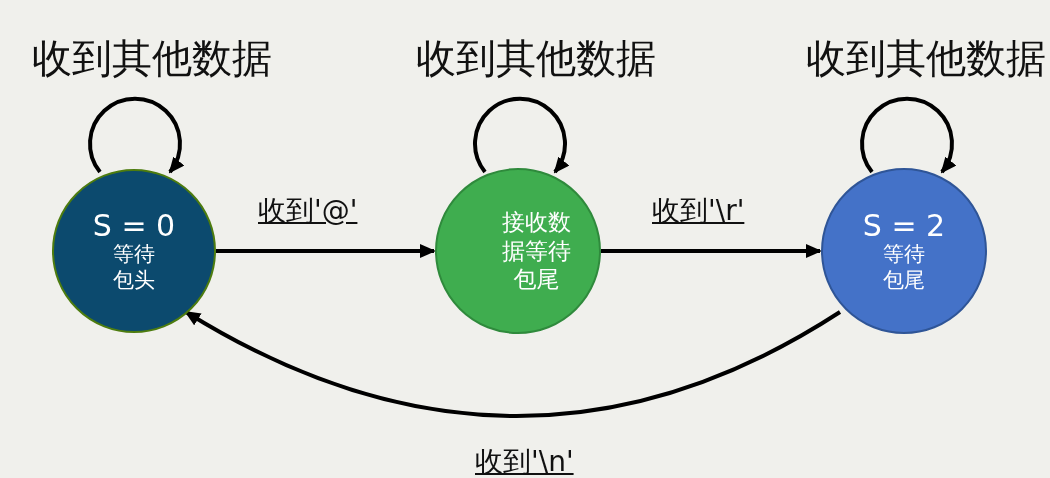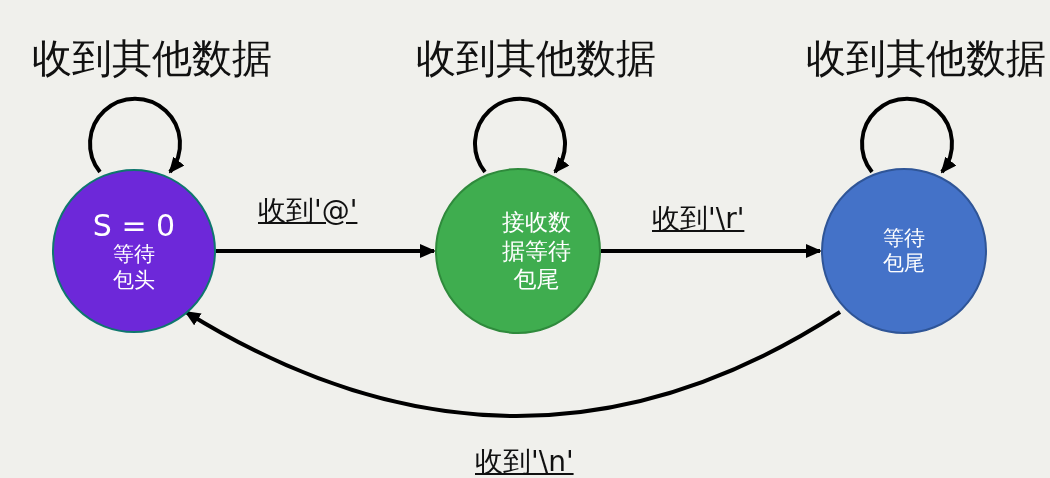--- a/index.html
+++ b/index.html
@@ -34,31 +34,32 @@
   <line x1="216" y1="251" x2="434" y2="251" stroke="#000" stroke-width="4" marker-end="url(#ah2)"></line>
   <line x1="601" y1="251" x2="820" y2="251" stroke="#000" stroke-width="4" marker-end="url(#ah2)"></line>
   <path d="M840,312 Q520,520 186,312" fill="none" stroke="#000" stroke-width="4" marker-end="url(#ah2)"></path>
 </svg>
 
 <div class="label" style="left:32px; top:38px;">收到其他数据</div>
 <div class="label" style="left:416px; top:38px;">收到其他数据</div>
 <div class="label" style="left:806px; top:38px;">收到其他数据</div>
 
 <div class="edge-label" style="left:258px; top:197px;">收到'@'</div>
-<div class="edge-label" style="left:652px; top:205px;">收到'\r'</div>
+<div class="edge-label" style="left:652px; top:197px;">收到'\r'</div>
 <div class="edge-label" style="left:475px; top:448px;">收到'\n'</div>
 
-<div class="node" style="left:52px; top:169px; width:164px; height:164px; background:#6d28d9; border:2px solid #0f766e;">
+<div class="node" style="left:52px; top:169px; width:164px; height:164px; background:#0c4a6e; border:2px solid #4d7c0f;">
   <div class="title">S = 0</div>
   <div class="desc">等待</div>
   <div class="desc">包头</div>
 </div>
 
 <div class="node small" style="left:435px; top:168px; width:166px; height:166px; background:#3fad4f; border:2px solid #2f8a3c;">
   <div class="desc">接收数</div>
   <div class="desc">据等待</div>
   <div class="desc">包尾</div>
 </div>
 
 <div class="node" style="left:821px; top:168px; width:166px; height:166px; background:#4472c8; border:2px solid #2f5597;">
+  <div class="title">S = 2</div>
   <div class="desc">等待</div>
   <div class="desc">包尾</div>
 </div>
 
 </body></html>

